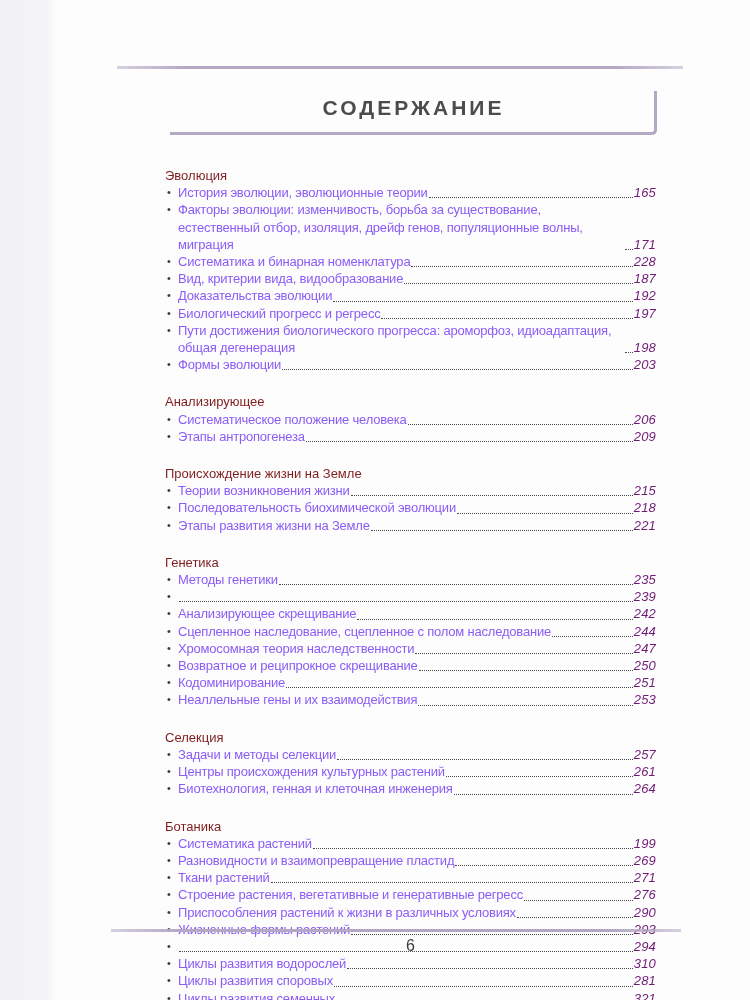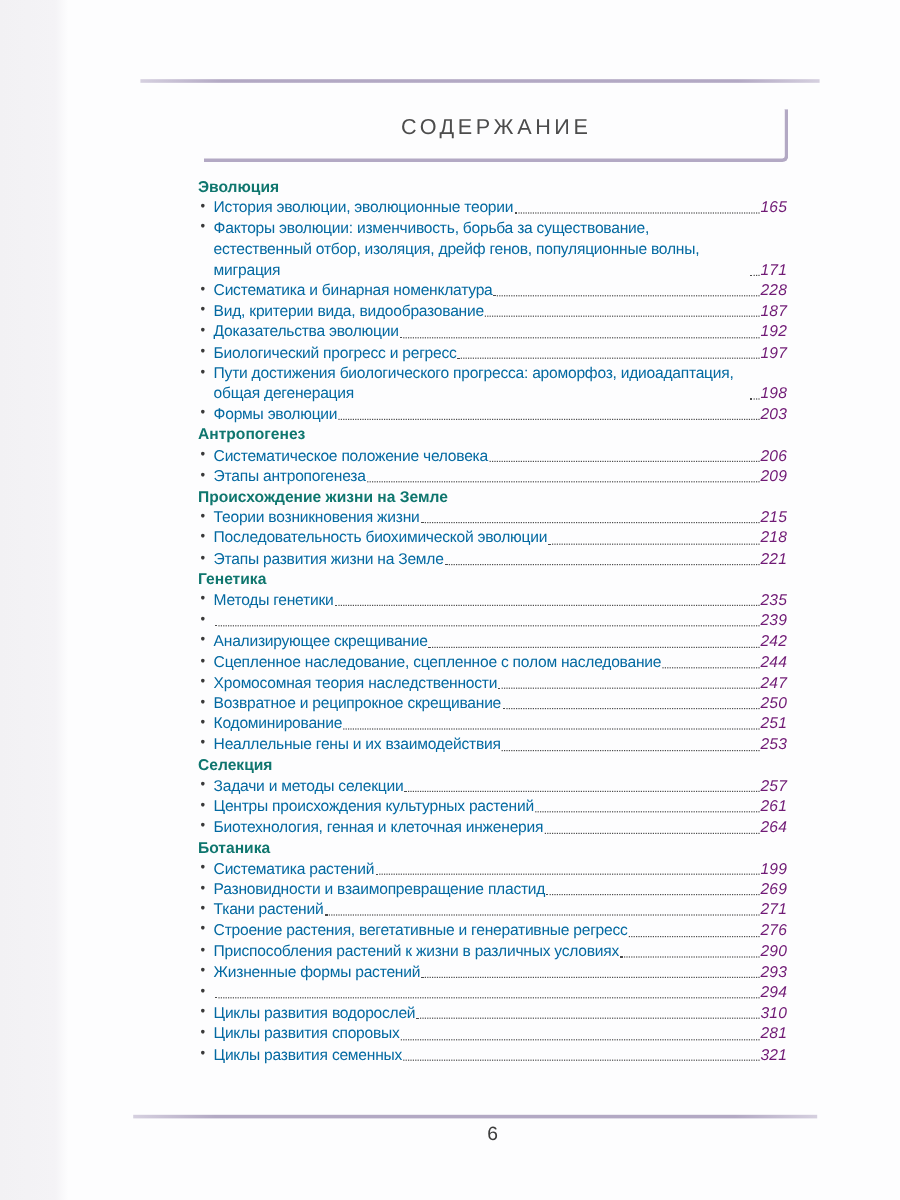--- a/index.html
+++ b/index.html
@@ -25,37 +25,37 @@
     position: absolute; left: 170px; top: 91px; width: 487px; height: 44px;
     border-right: 3px solid #b3a9c4;
     border-bottom: 3px solid #b3a9c4;
     border-bottom-right-radius: 5px;
   }
   .title-wrap {
     position: absolute; left: 170px; top: 96px; width: 487px;
     text-align: center;
   }
   h1.page-title {
-    font-size: 18px; font-weight: 400; letter-spacing: 3px;
+    font-size: 21px; font-weight: 700; letter-spacing: 3px;
     color: #4c4c4c;
   }
   .toc {
     position: absolute; left: 165px; top: 147px; width: 491px;
     font-size: 13px; line-height: 17.2px;
   }
   .sec-heading {
-    font-size: 13px; line-height: 17.2px; font-weight: 700; color: #0f766e;
+    font-size: 13px; line-height: 17.2px; font-weight: 400; color: #7f1d1d; margin-top: 20px;
   }
   .entry { display: flex; align-items: flex-end; }
   .entry .bullet {
     flex: 0 0 13px; align-self: flex-start; width: 13px;
     font-size: 11px; line-height: 17.2px; color: #3a3a3a; text-align: left;
     padding-left: 2px;
   }
-  .entry .label { flex: 0 1 auto; letter-spacing: -0.2px; color: #0369a1; }
+  .entry .label { flex: 0 1 auto; letter-spacing: -0.2px; color: #8b5cf6; }
   .entry .leader {
     flex: 1 1 8px; min-width: 8px;
     border-bottom: 1px dotted #4a4a4a;
     margin: 0 1px 3px 1px;
   }
   .entry .num {
     flex: 0 0 auto; font-style: italic; color: #701a75; letter-spacing: 0.2px;
   }
   .footer-pagenum {
     position: absolute; left: 165px; top: 937px; width: 491px;
@@ -120,21 +120,21 @@
         <span class="num">198</span>
       </div>
       <div class="entry">
         <span class="bullet">•</span>
         <span class="label">Формы эволюции</span>
         <span class="leader"></span>
         <span class="num">203</span>
       </div>
     </section>
     <section>
-      <h2 class="sec-heading">Антропогенез</h2>
+      <h2 class="sec-heading">Анализирующее</h2>
       <div class="entry">
         <span class="bullet">•</span>
         <span class="label">Систематическое положение человека</span>
         <span class="leader"></span>
         <span class="num">206</span>
       </div>
       <div class="entry">
         <span class="bullet">•</span>
         <span class="label">Этапы антропогенеза</span>
         <span class="leader"></span>

